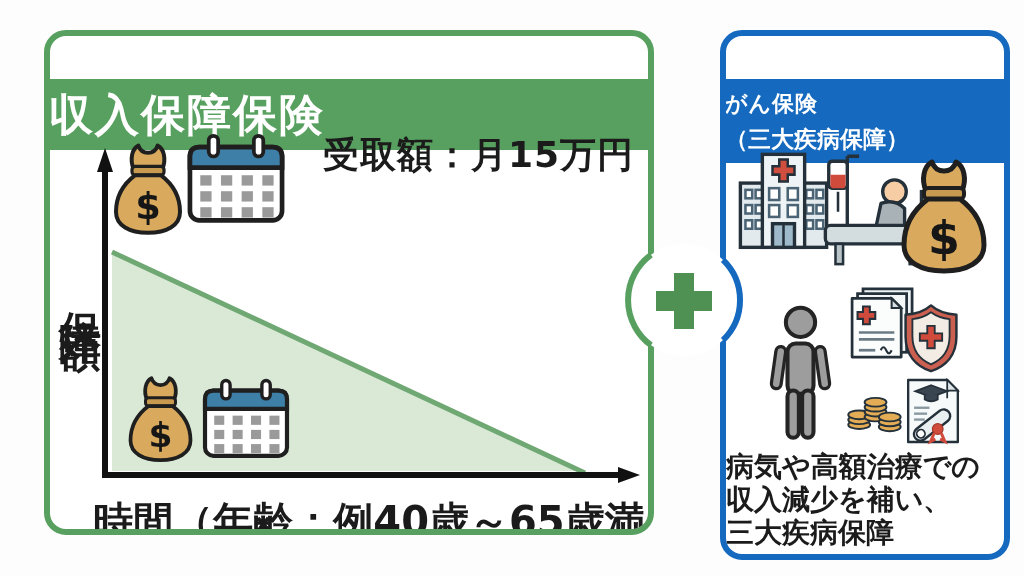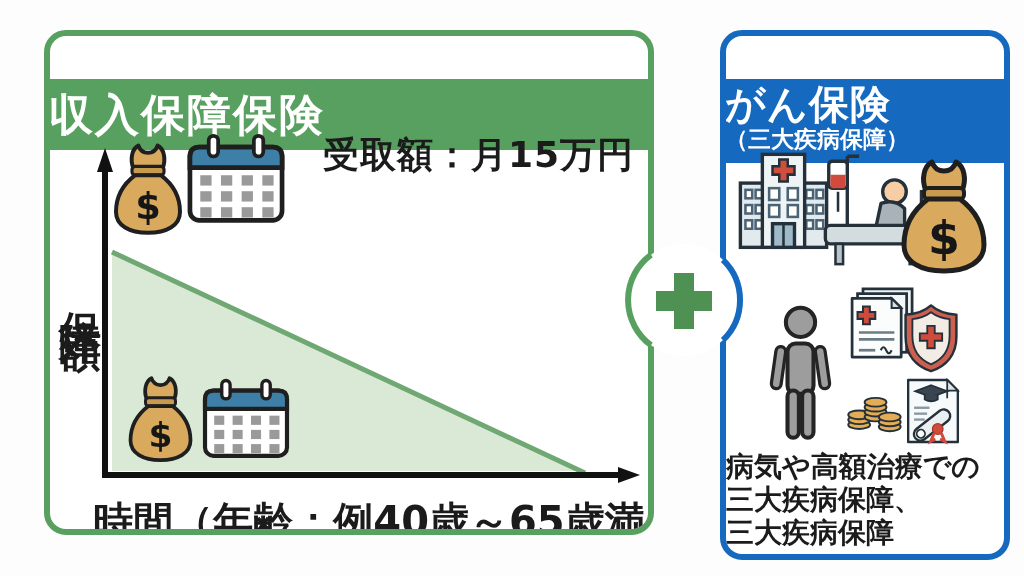--- a/index.html
+++ b/index.html
@@ -17,21 +17,21 @@
   .panel.right{
     left:720px;top:30px;width:290px;height:530px;
     border:6px solid #1569bf;border-radius:22px;overflow:hidden;
   }
   .panel-header{
     position:absolute;left:-1px;top:-1px;right:-1px;
     color:#ffffff;font-weight:800;margin-top:44px;
   }
   .panel-header.green{background:#58a05f;height:71px;line-height:71px;font-size:44px;letter-spacing:2px;}
   .panel-header.blue{background:#1569bf;height:80px;padding-top:4px;}
-  .panel-header.blue .t1{font-size:40px;line-height:42px;letter-spacing:1px;}
+  .panel-header.blue .t1{font-size:22px;line-height:42px;letter-spacing:1px;}
   .panel-header.blue .t2{font-size:23px;line-height:28px;}
   
   .benefit{position:absolute;top:95px;right:14px;font-size:36px;font-weight:800;letter-spacing:1px;}
   .ylabel{
     position:absolute;left:2px;top:242px;font-size:42px;font-weight:800;
     writing-mode:vertical-rl;text-orientation:upright;letter-spacing:8px;
   }
   .xlabel{position:absolute;left:40px;right:0;top:458px;text-align:center;font-size:40px;font-weight:800;}
   
   .desc{position:absolute;left:0;right:0;top:414px;font-weight:800;font-size:28px;line-height:33px;}
@@ -236,21 +236,21 @@
       </svg>
     <svg class="abs" style="left:119px;top:344px;" width="60" height="56">
         <use href="#i-coins"></use>
       </svg>
     <svg class="abs" style="left:177px;top:341px;" width="60" height="68">
         <use href="#i-cert"></use>
       </svg>
 
     <div class="desc">
       <div>病気や高額治療での</div>
-      <div>三大疾病保障、</div>
+      <div>収入減少を補い、</div>
       <div>三大疾病保障</div>
     </div>
   </div>
 
   <svg class="plus-svg" width="128" height="128" viewBox="0 0 128 128">
     <circle cx="64" cy="64" r="56" fill="#ffffff"></circle>
     <path d="M31,18.8 A56,56 0 0 0 31,109.2" stroke="#58a05f" stroke-width="6" fill="none"></path>
     <path d="M103,23.8 A56,56 0 0 1 103,104.2" stroke="#1569bf" stroke-width="6" fill="none"></path>
     <path d="M54,37 h20 v18 h18 v20 h-18 v18 h-20 v-18 h-18 v-20 h18 z" fill="#4e9153"></path>
   </svg>

